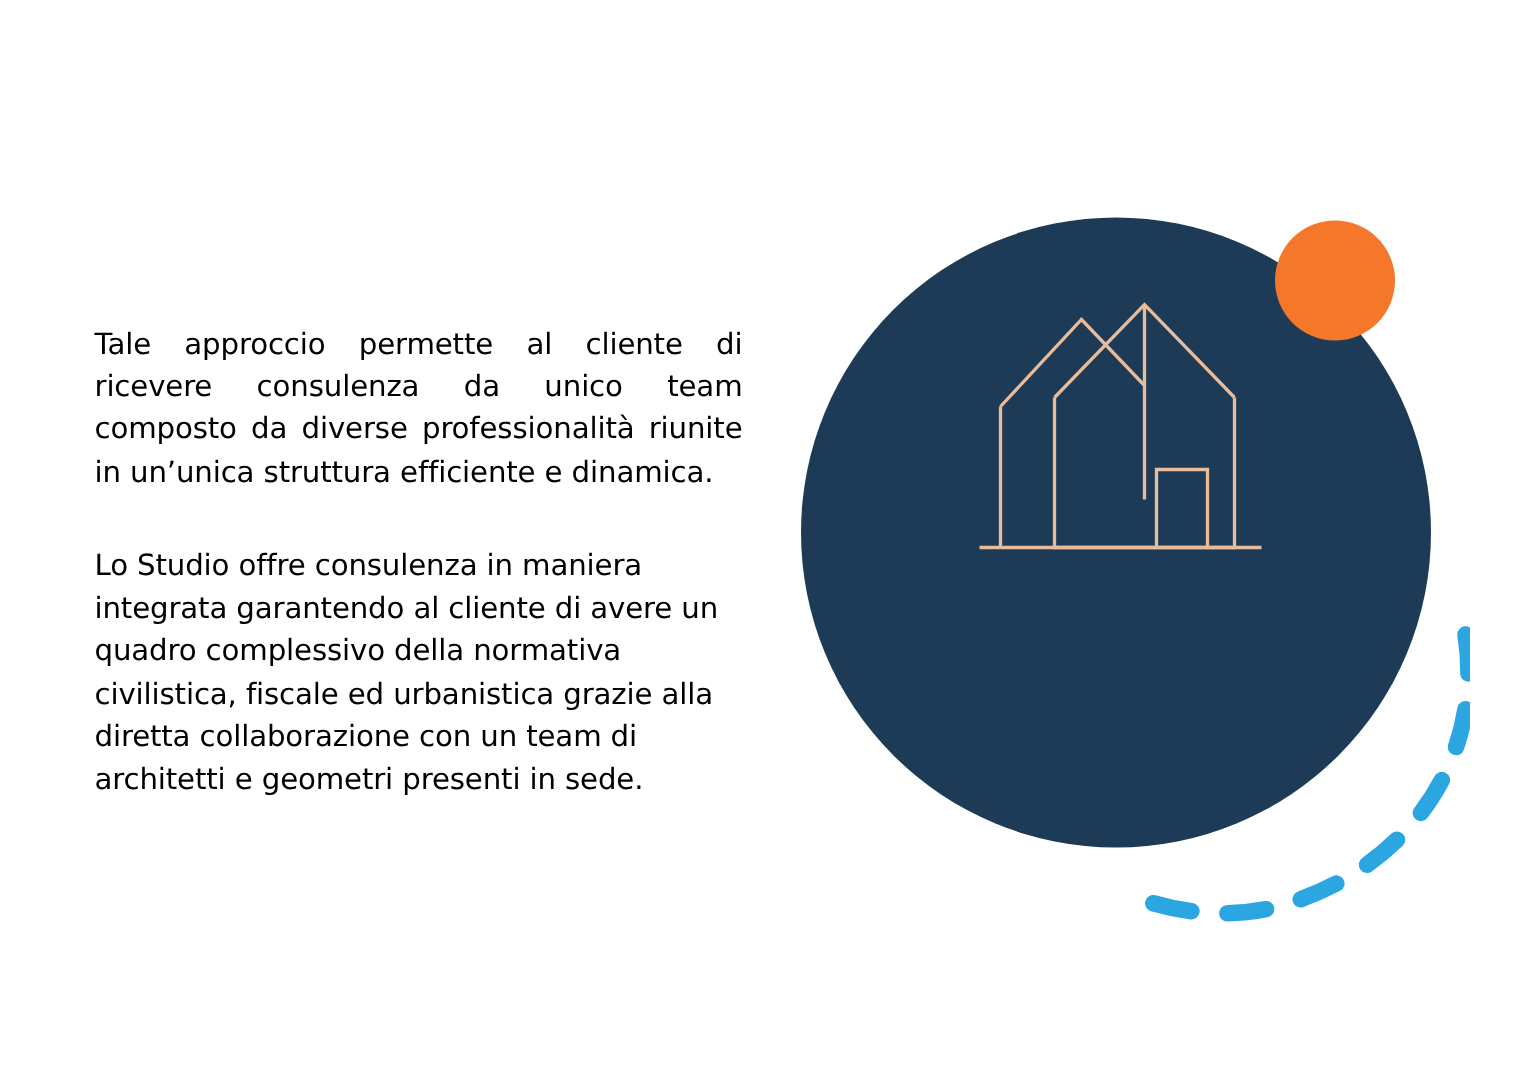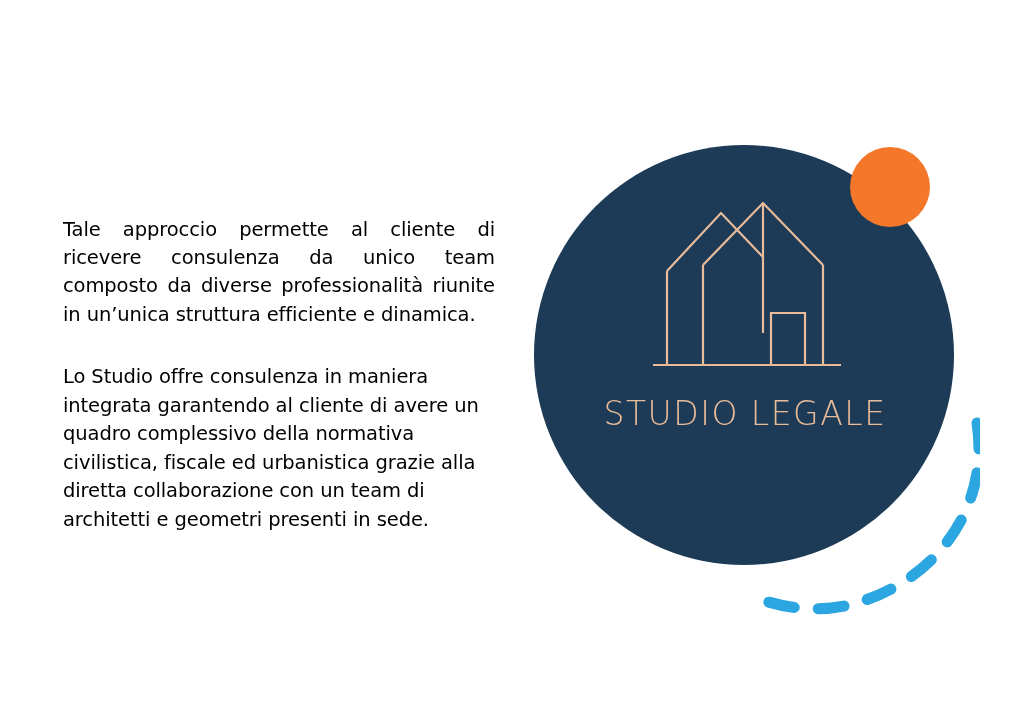--- a/index.html
+++ b/index.html
@@ -137,21 +137,20 @@
 
         <path d="M118 38 L118 168"></path>
 
         <path d="M8 200 L196 200"></path>
 
         <path d="M126 200 L126 148 L160 148 L160 200"></path>
       </svg>
     </div>
 
     <div class="logo-text">
-      <div class="line1">STUDIO LEGALE</div>
     </div>
 
     <div class="dashes">
       <svg viewBox="0 0 235 215" width="235" height="215" fill="none">
         <path d="M232 18 C244 95 200 168 118 196 C86 207 52 206 20 196" stroke="#2ba6e0" stroke-width="11" stroke-linecap="round" stroke-dasharray="26 24"></path>
       </svg>
     </div>
 
   </div>
 </div>

